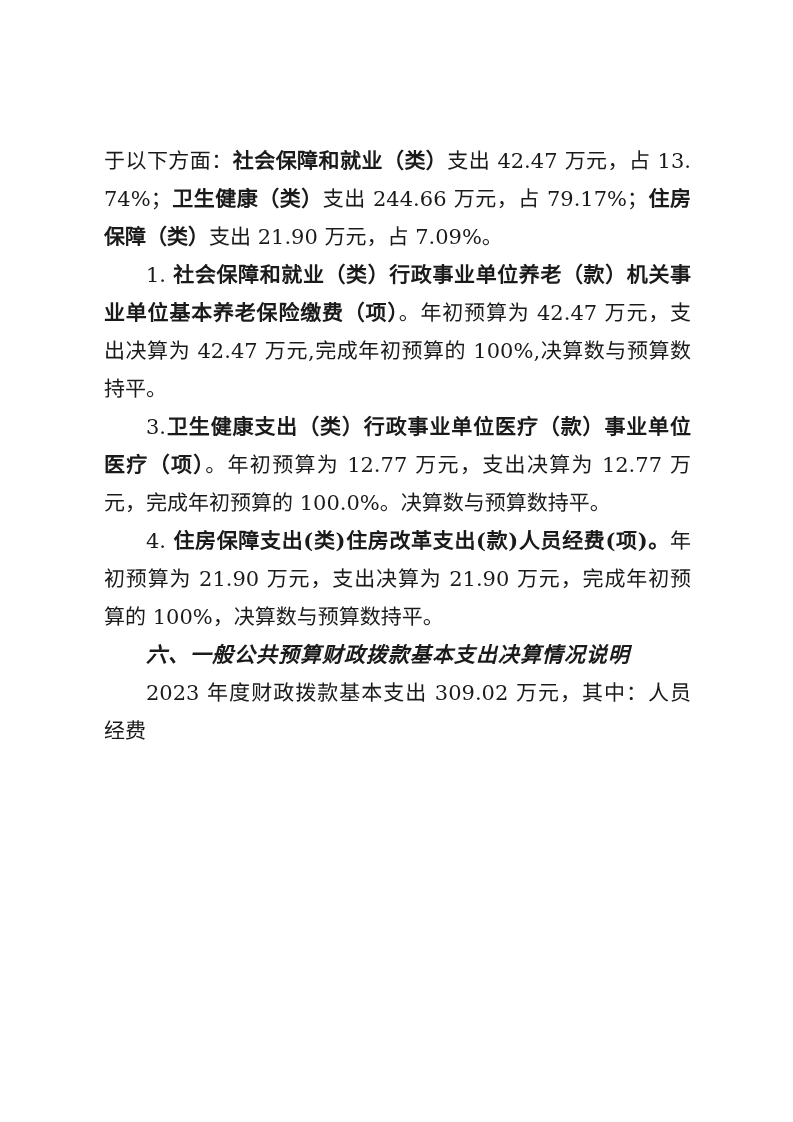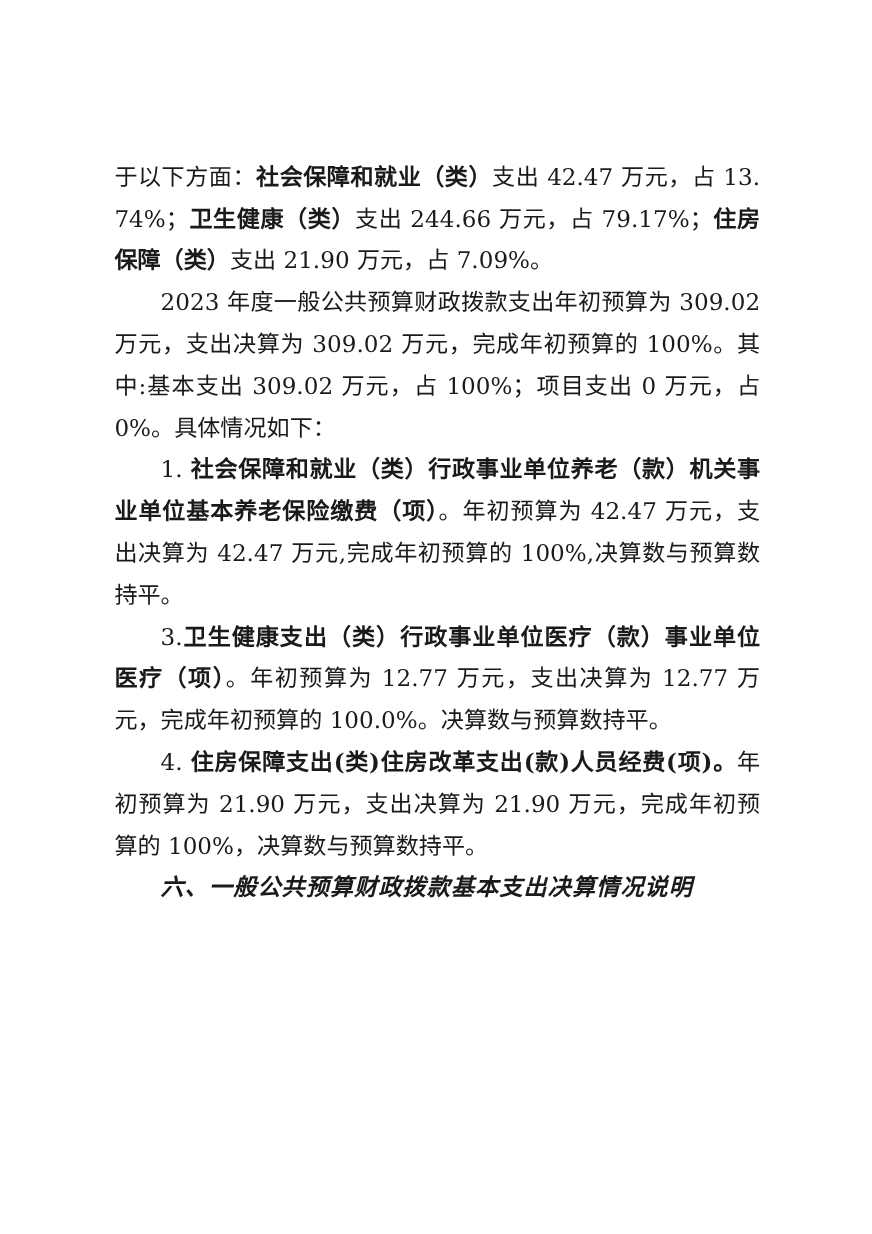--- a/index.html
+++ b/index.html
@@ -51,20 +51,20 @@
     letter-spacing: 1px;
     color: #8b5cf6;
   }
 </style>
 </head>
 <body>
 
 <div class="page">
   <main class="content">
       <div class="para noindent"><span>于以下方面：</span><span class="run-bold">社会保障和就业（类）</span><span>支出 42.47 万元，占 13.74%；</span><span class="run-bold">卫生健康（类）</span><span>支出 244.66 万元，占 79.17%；</span><span class="run-bold">住房保障（类）</span><span>支出 21.90 万元，占 7.09%。</span></div>
-      <div class="para"><span>2023 年度一般公共预算财政拨款支出年初预算为 309.02 万元，支出决算为 309.02 万元，完成年初预算的 100%。其中:基本支出 309.02 万元，占 100%；项目支出 0 万元，占 0%。具体情况如下：</span></div>
       <div class="para"><span>1. </span><span class="run-bold">社会保障和就业（类）行政事业单位养老（款）机关事业单位基本养老保险缴费（项）</span><span>。年初预算为 42.47 万元，支出决算为 42.47 万元,完成年初预算的 100%,决算数与预算数持平。</span></div>
       <div class="para"><span>3.</span><span class="run-bold">卫生健康支出（类）行政事业单位医疗（款）事业单位医疗（项）</span><span>。年初预算为 12.77 万元，支出决算为 12.77 万元，完成年初预算的 100.0%。决算数与预算数持平。</span></div>
       <div class="para"><span>4. </span><span class="run-bold">住房保障支出(类)住房改革支出(款)人员经费(项)。</span><span>年初预算为 21.90 万元，支出决算为 21.90 万元，完成年初预算的 100%，决算数与预算数持平。</span></div>
       <div class="para"><span class="run-hei">六、一般公共预算财政拨款基本支出决算情况说明</span></div>
+      <div class="para"><span>2023 年度财政拨款基本支出 309.02 万元，其中：人员经费</span></div>
     </main>
   <div class="pageno">-14-</div>
 </div>
 
 </body></html>

